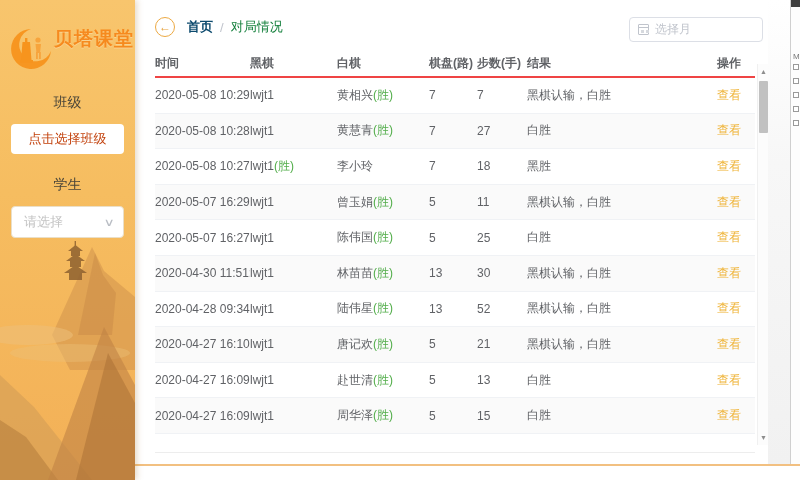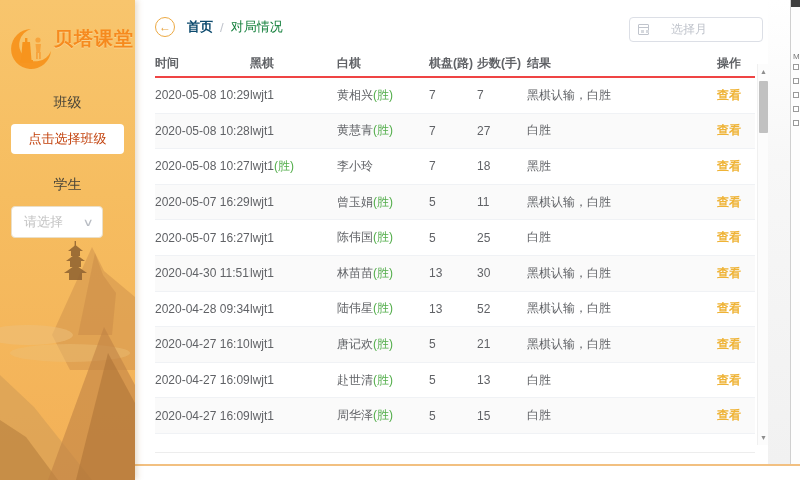--- a/index.html
+++ b/index.html
@@ -14,21 +14,21 @@
   .sidebar .art { position:absolute; left:0; bottom:0; width:135px; height:245px; }
   .logo { display:flex; align-items:flex-start; padding:26px 24px 0 8px; }
   .logo-icon { width:46px; height:46px; flex:none; }
   .logo-text { font-size:19px; font-weight:bold; color:#f68a1e; letter-spacing:1px;
     text-shadow:0 1px 0 rgba(255,255,255,.25); white-space:nowrap; }
   .side-label { text-align:center; font-size:14px; color:#4a4538; margin-top:22px; position:relative; z-index:2; }
   .side-btn { position:relative; z-index:2; margin:12px 11px 0 11px; height:30px; background:#fff;
     border:none; border-radius:4px; font-size:13px; color:#c2410c; width:113px;
     display:flex; align-items:center; justify-content:center; cursor:pointer; }
   .side-select { position:relative; z-index:2; margin:12px 11px 0 11px; height:32px; background:#fff;
-    border:1px solid #eadfc8; border-radius:4px; width:92px; display:flex; align-items:center;
+    border:1px solid #eadfc8; border-radius:4px; width:113px; display:flex; align-items:center;
     padding:0 10px 0 12px; font-size:13px; color:#c3c3c3; cursor:pointer; }
   .side-select .chev { margin-left:auto; color:#b9bdc4; font-size:11px; transform:scaleX(1.4); }
 
   
   .main { position:absolute; left:135px; top:0; width:633px; height:480px; background:#fff; }
   .breadcrumb { position:absolute; left:20px; top:17px; display:flex; align-items:center; font-size:13px; }
   .back-btn { width:20px; height:20px; border:1px solid #eca943; border-radius:50%;
     display:flex; align-items:center; justify-content:center; color:#e6a23c; font-size:12px;
     background:#fff; cursor:pointer; line-height:1; }
   .crumb-home { margin-left:12px; color:#0c4a6e; font-weight:bold; cursor:pointer; }
@@ -36,34 +36,34 @@
   .crumb-cur { color:#15803d; }
   .month-input { position:absolute; right:5px; top:17px; width:134px; height:25px;
     border:1px solid #dcdfe6; border-radius:4px; background:#fff; display:flex; align-items:center;
     padding:0 8px; cursor:text; }
   .month-input .cal { width:11px; height:11px; border:1px solid #c0c4cc; border-radius:1px;
     position:relative; flex:none; }
   .month-input .cal::before { content:""; position:absolute; left:0; right:0; top:2px;
     border-top:1px solid #c0c4cc; }
   .month-input .cal::after { content:""; position:absolute; left:2px; top:5px; width:3px; height:3px;
     background:#d6d9de; box-shadow:5px 0 0 #d6d9de; }
-  .month-input .ph { margin-left:22px; font-size:12px; color:#c0c4cc; }
+  .month-input .ph { margin-left:6px; font-size:12px; color:#c0c4cc; }
 
   
   .table { position:absolute; left:20px; right:13px; top:50px; }
   .thead, .trow { display:grid;
     grid-template-columns:95px 87px 92px 48px 50px 190px 1fr; align-items:center; }
   .thead { height:28px; border-bottom:2px solid #ef4444; }
   .thead .hcell { font-size:12px; color:#606266; font-weight:bold; white-space:nowrap; }
   .trow { height:35.6px; border-bottom:1px solid #f0f2f5; font-size:12px; color:#606266; background:#fff; }
   .trow.alt { background:#fafafa; }
   .cell { white-space:nowrap; overflow:hidden; }
   .win { color:#52ad4a; }
   .c-action { text-align:left; padding-right:3px; }
-  .view-link { color:#efb336; cursor:pointer; font-size:12px;font-weight:bold; }
+  .view-link { color:#efb336; cursor:pointer; font-size:12px; }
 
   
   .vscroll { position:absolute; right:0; top:64px; width:11px; height:381px;
     background:#fcfcfc; border-left:1px solid #f0f0f0; }
   .vscroll .arrow { position:absolute; left:0; width:11px; height:11px; color:#8d8d8d;
     font-size:7px; text-align:center; line-height:11px; cursor:pointer; }
   .vscroll .arrow.up { top:2px; }
   .vscroll .arrow.down { bottom:2px; }
   .vscroll .thumb { position:absolute; left:1px; top:17px; width:9px; height:52px;
     background:#c1c1c1; border-radius:1px; cursor:pointer; }

